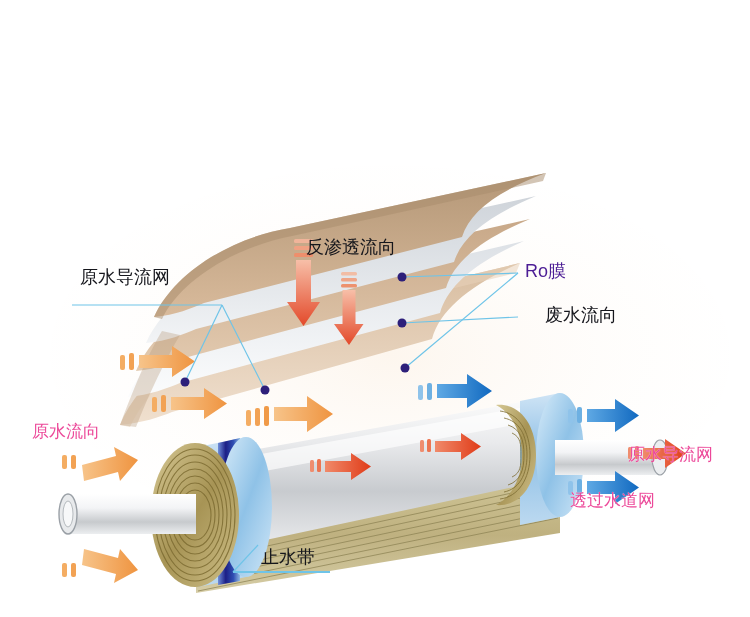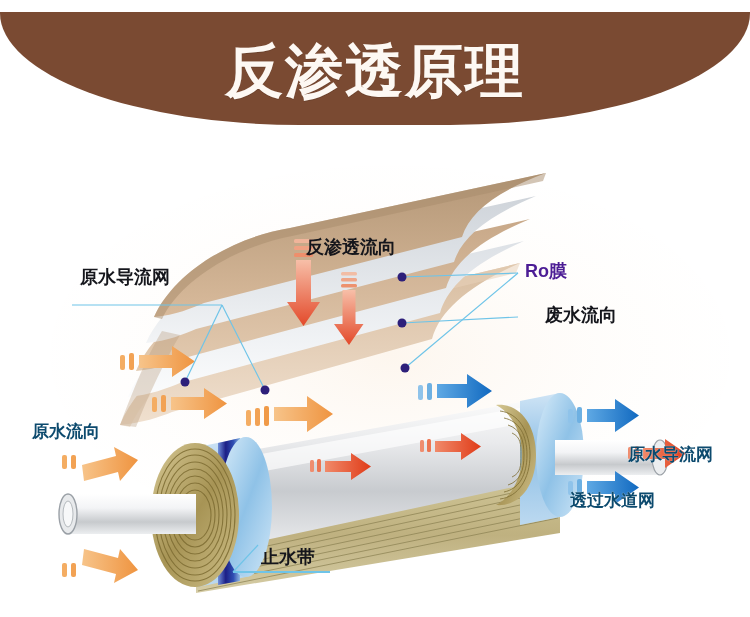--- a/index.html
+++ b/index.html
@@ -26,34 +26,31 @@
     padding-top:4px;box-sizing:border-box;
     text-shadow:0 1px 0 rgba(0,0,0,.12);
   }
 
   
   .diagram{position:absolute;left:0;top:125px;width:750px;height:492px;}
   .diagram svg{display:block;}
 
   
   .lbl{
-    position:absolute;font-weight:bold;white-space:nowrap;line-height:1;
+    position:absolute;font-weight:normal;white-space:nowrap;line-height:1;
   }
   .lbl-dark{color:#15161c;font-size:18px;}
-  .lbl-blue{color:#0c4a6e;font-size:17px;text-shadow:0 0 1px rgba(255,255,255,.9);}
+  .lbl-blue{color:#ec4899;font-size:17px;text-shadow:0 0 1px rgba(255,255,255,.9);}
   .lbl-ro{color:#4c1d95;font-size:18px;}
 </style>
 </head>
 <body>
 
 <div id="root">
 
-  <div class="banner">
-    <div class="banner-title">反渗透原理</div>
-  </div>
 
   <div class="diagram">
     <svg width="750" height="492" viewBox="0 0 750 492" xmlns="http://www.w3.org/2000/svg">
       <defs>
         <linearGradient id="gTanTop" x1="0" y1="0" x2="0" y2="1">
           <stop offset="0%" stop-color="#b49777"></stop>
           <stop offset="100%" stop-color="#d9bb9c"></stop>
         </linearGradient>
         <linearGradient id="gTanMid" x1="0" y1="0" x2="0" y2="1">
           <stop offset="0%" stop-color="#c8a888"></stop>

